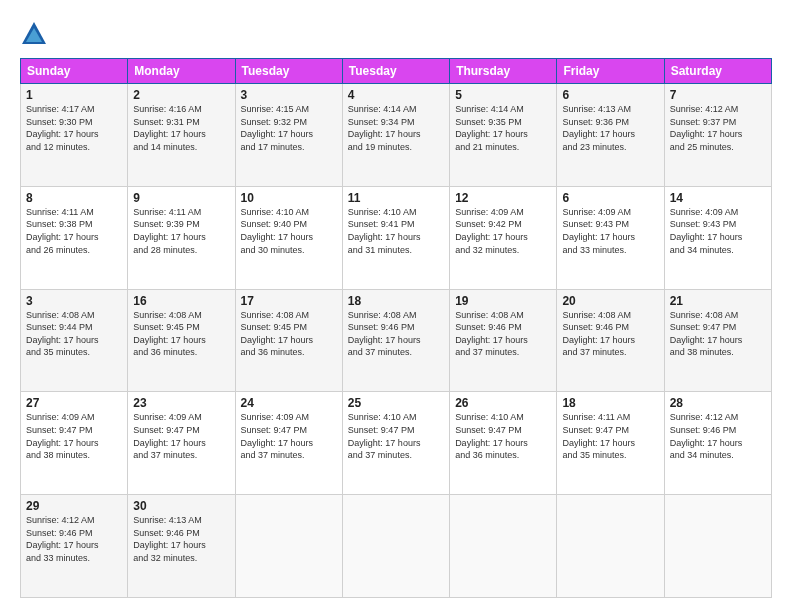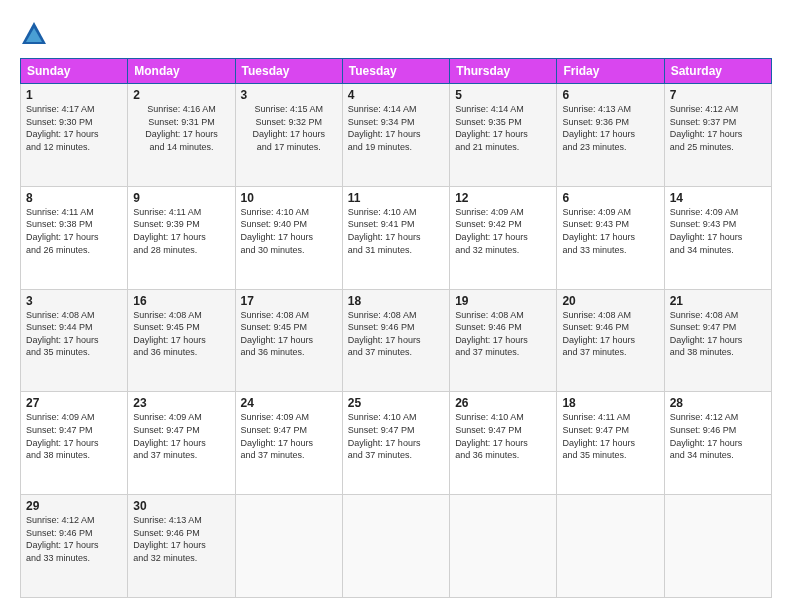--- a/index.html
+++ b/index.html
@@ -144,28 +144,28 @@
     <tr>
           <td>
             <span class="day-num">1</span>
             <div class="day-info" style="white-space: pre-line;">Sunrise: 4:17 AM
 Sunset: 9:30 PM
 Daylight: 17 hours
 and 12 minutes.</div>
           </td>
           <td>
             <span class="day-num">2</span>
-            <div class="day-info" style="white-space: pre-line; text-align: center;">Sunrise: 4:16 AM
+            <div class="day-info" style="white-space: pre-line;">Sunrise: 4:16 AM
 Sunset: 9:31 PM
 Daylight: 17 hours
 and 14 minutes.</div>
           </td>
           <td>
             <span class="day-num">3</span>
-            <div class="day-info" style="white-space: pre-line; text-align: center;">Sunrise: 4:15 AM
+            <div class="day-info" style="white-space: pre-line;">Sunrise: 4:15 AM
 Sunset: 9:32 PM
 Daylight: 17 hours
 and 17 minutes.</div>
           </td>
           <td>
             <span class="day-num">4</span>
             <div class="day-info" style="white-space: pre-line;">Sunrise: 4:14 AM
 Sunset: 9:34 PM
 Daylight: 17 hours
 and 19 minutes.</div>

